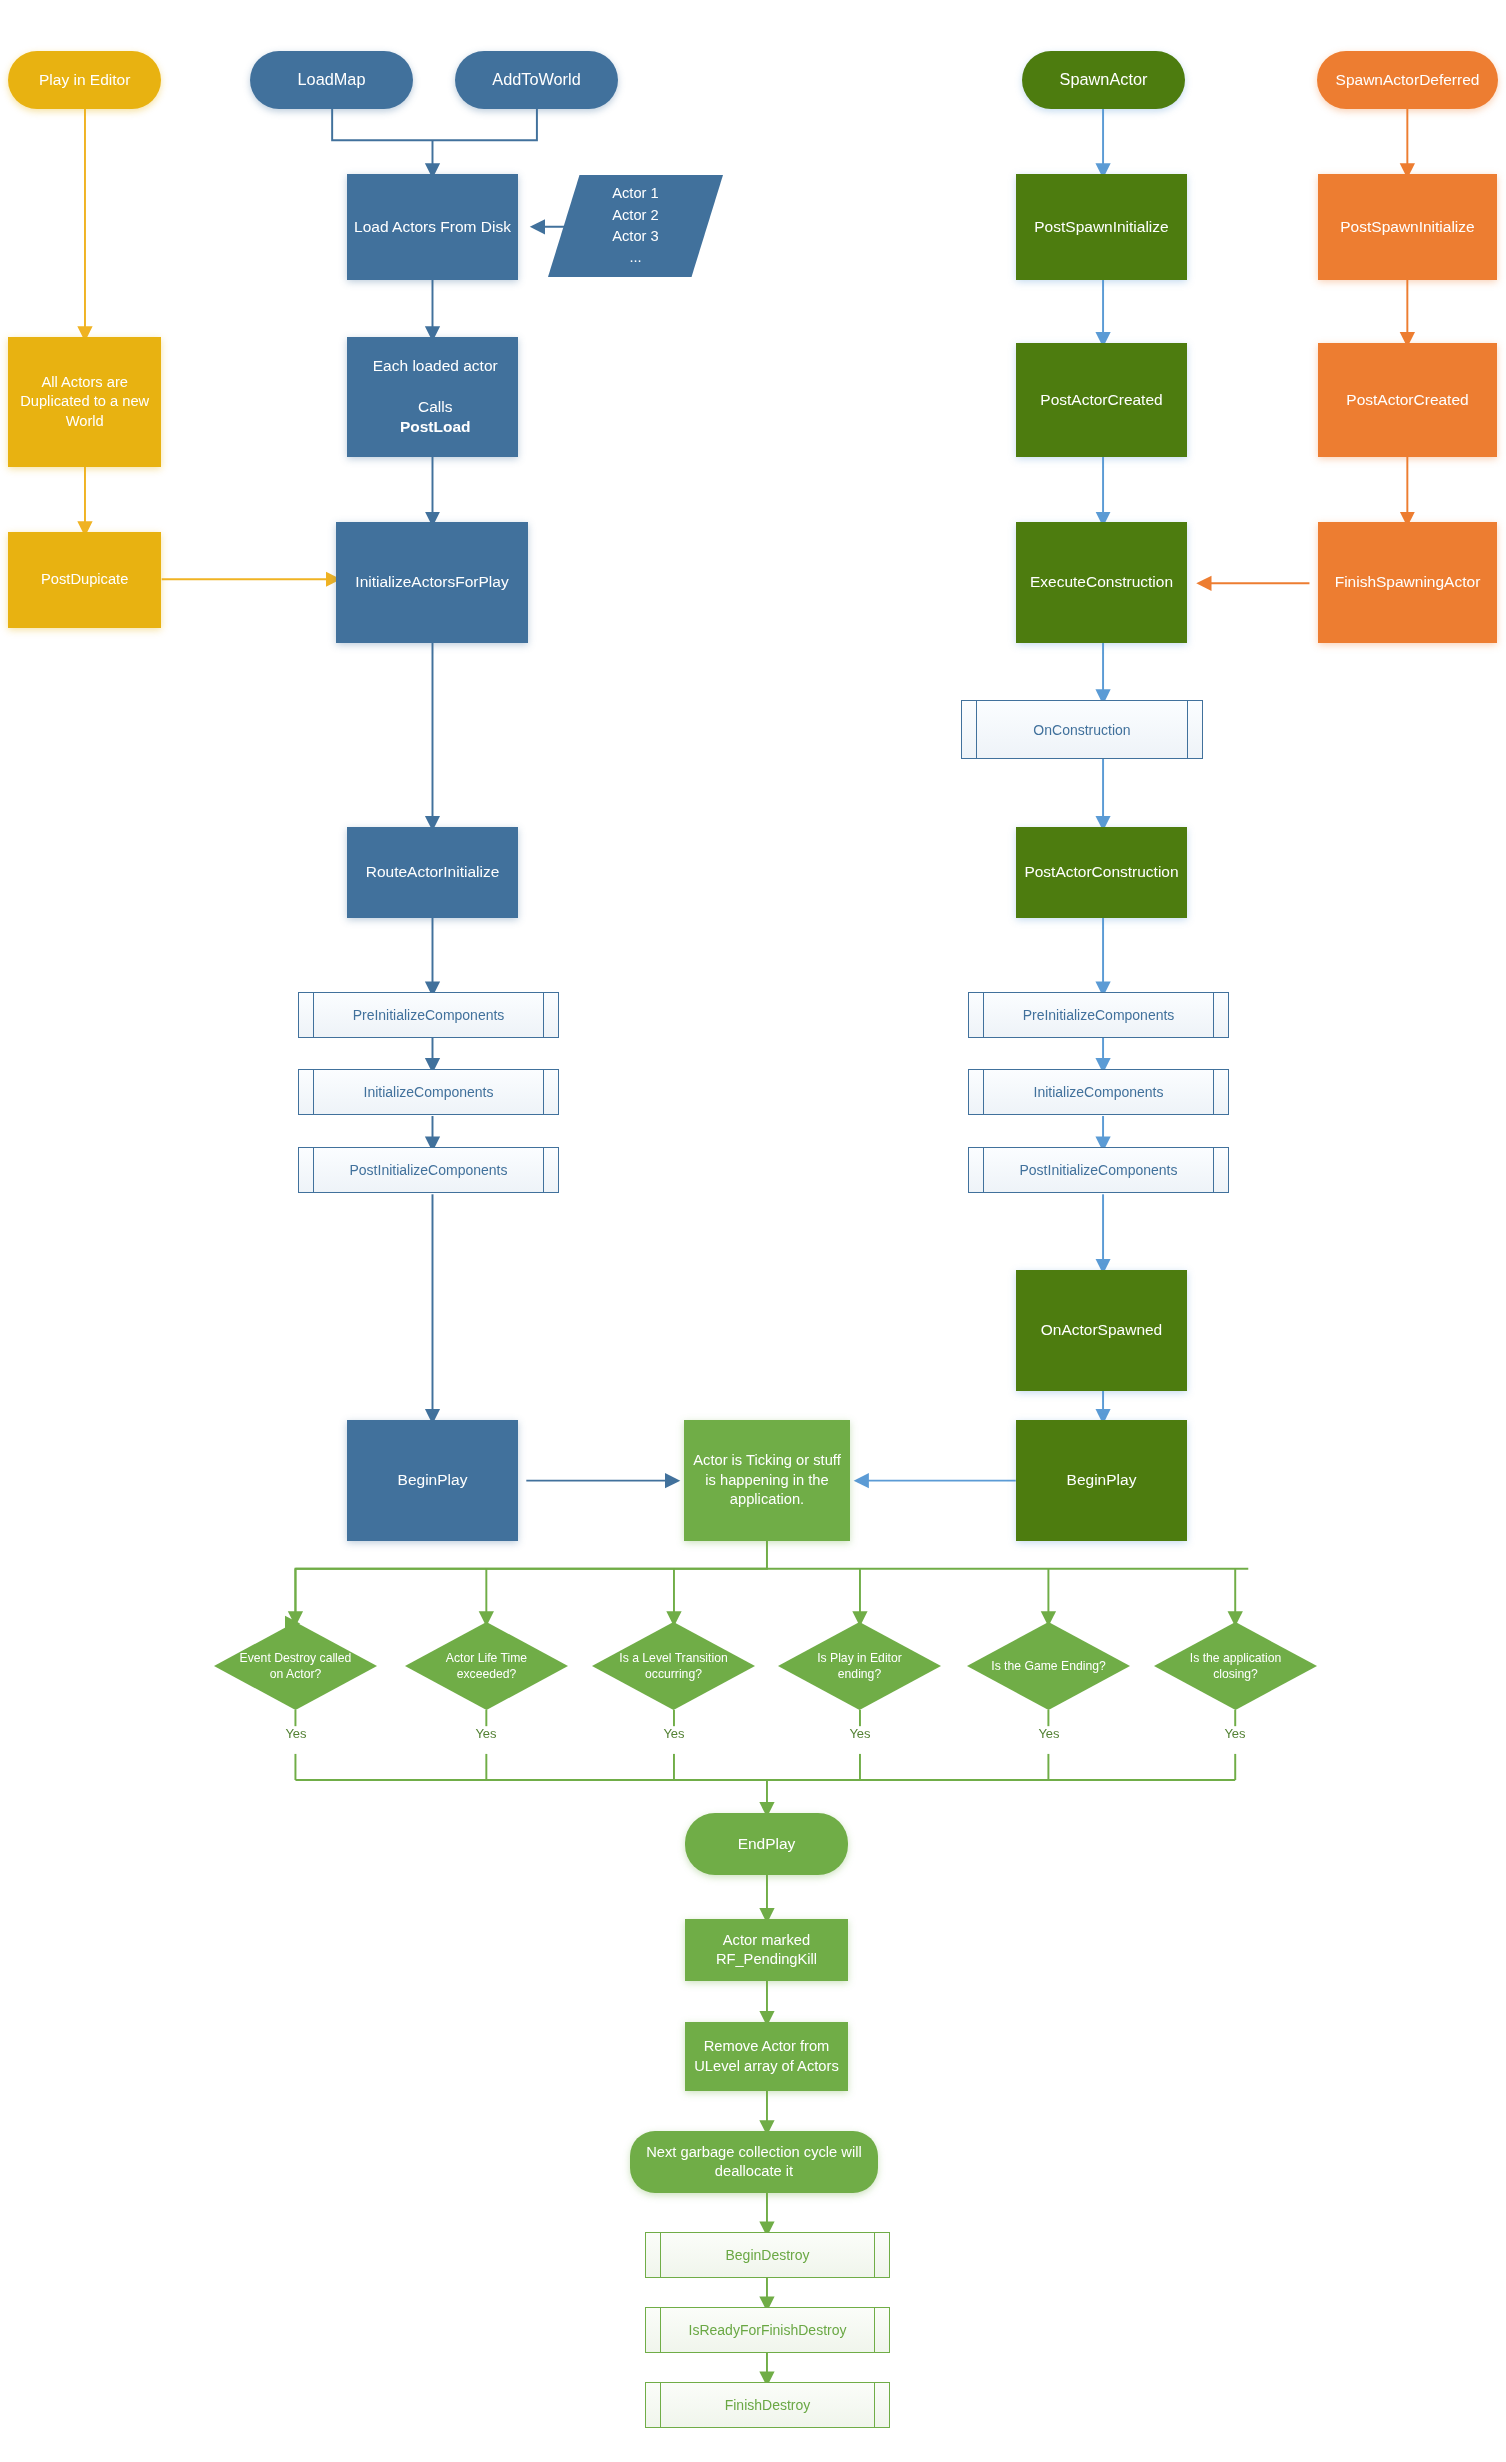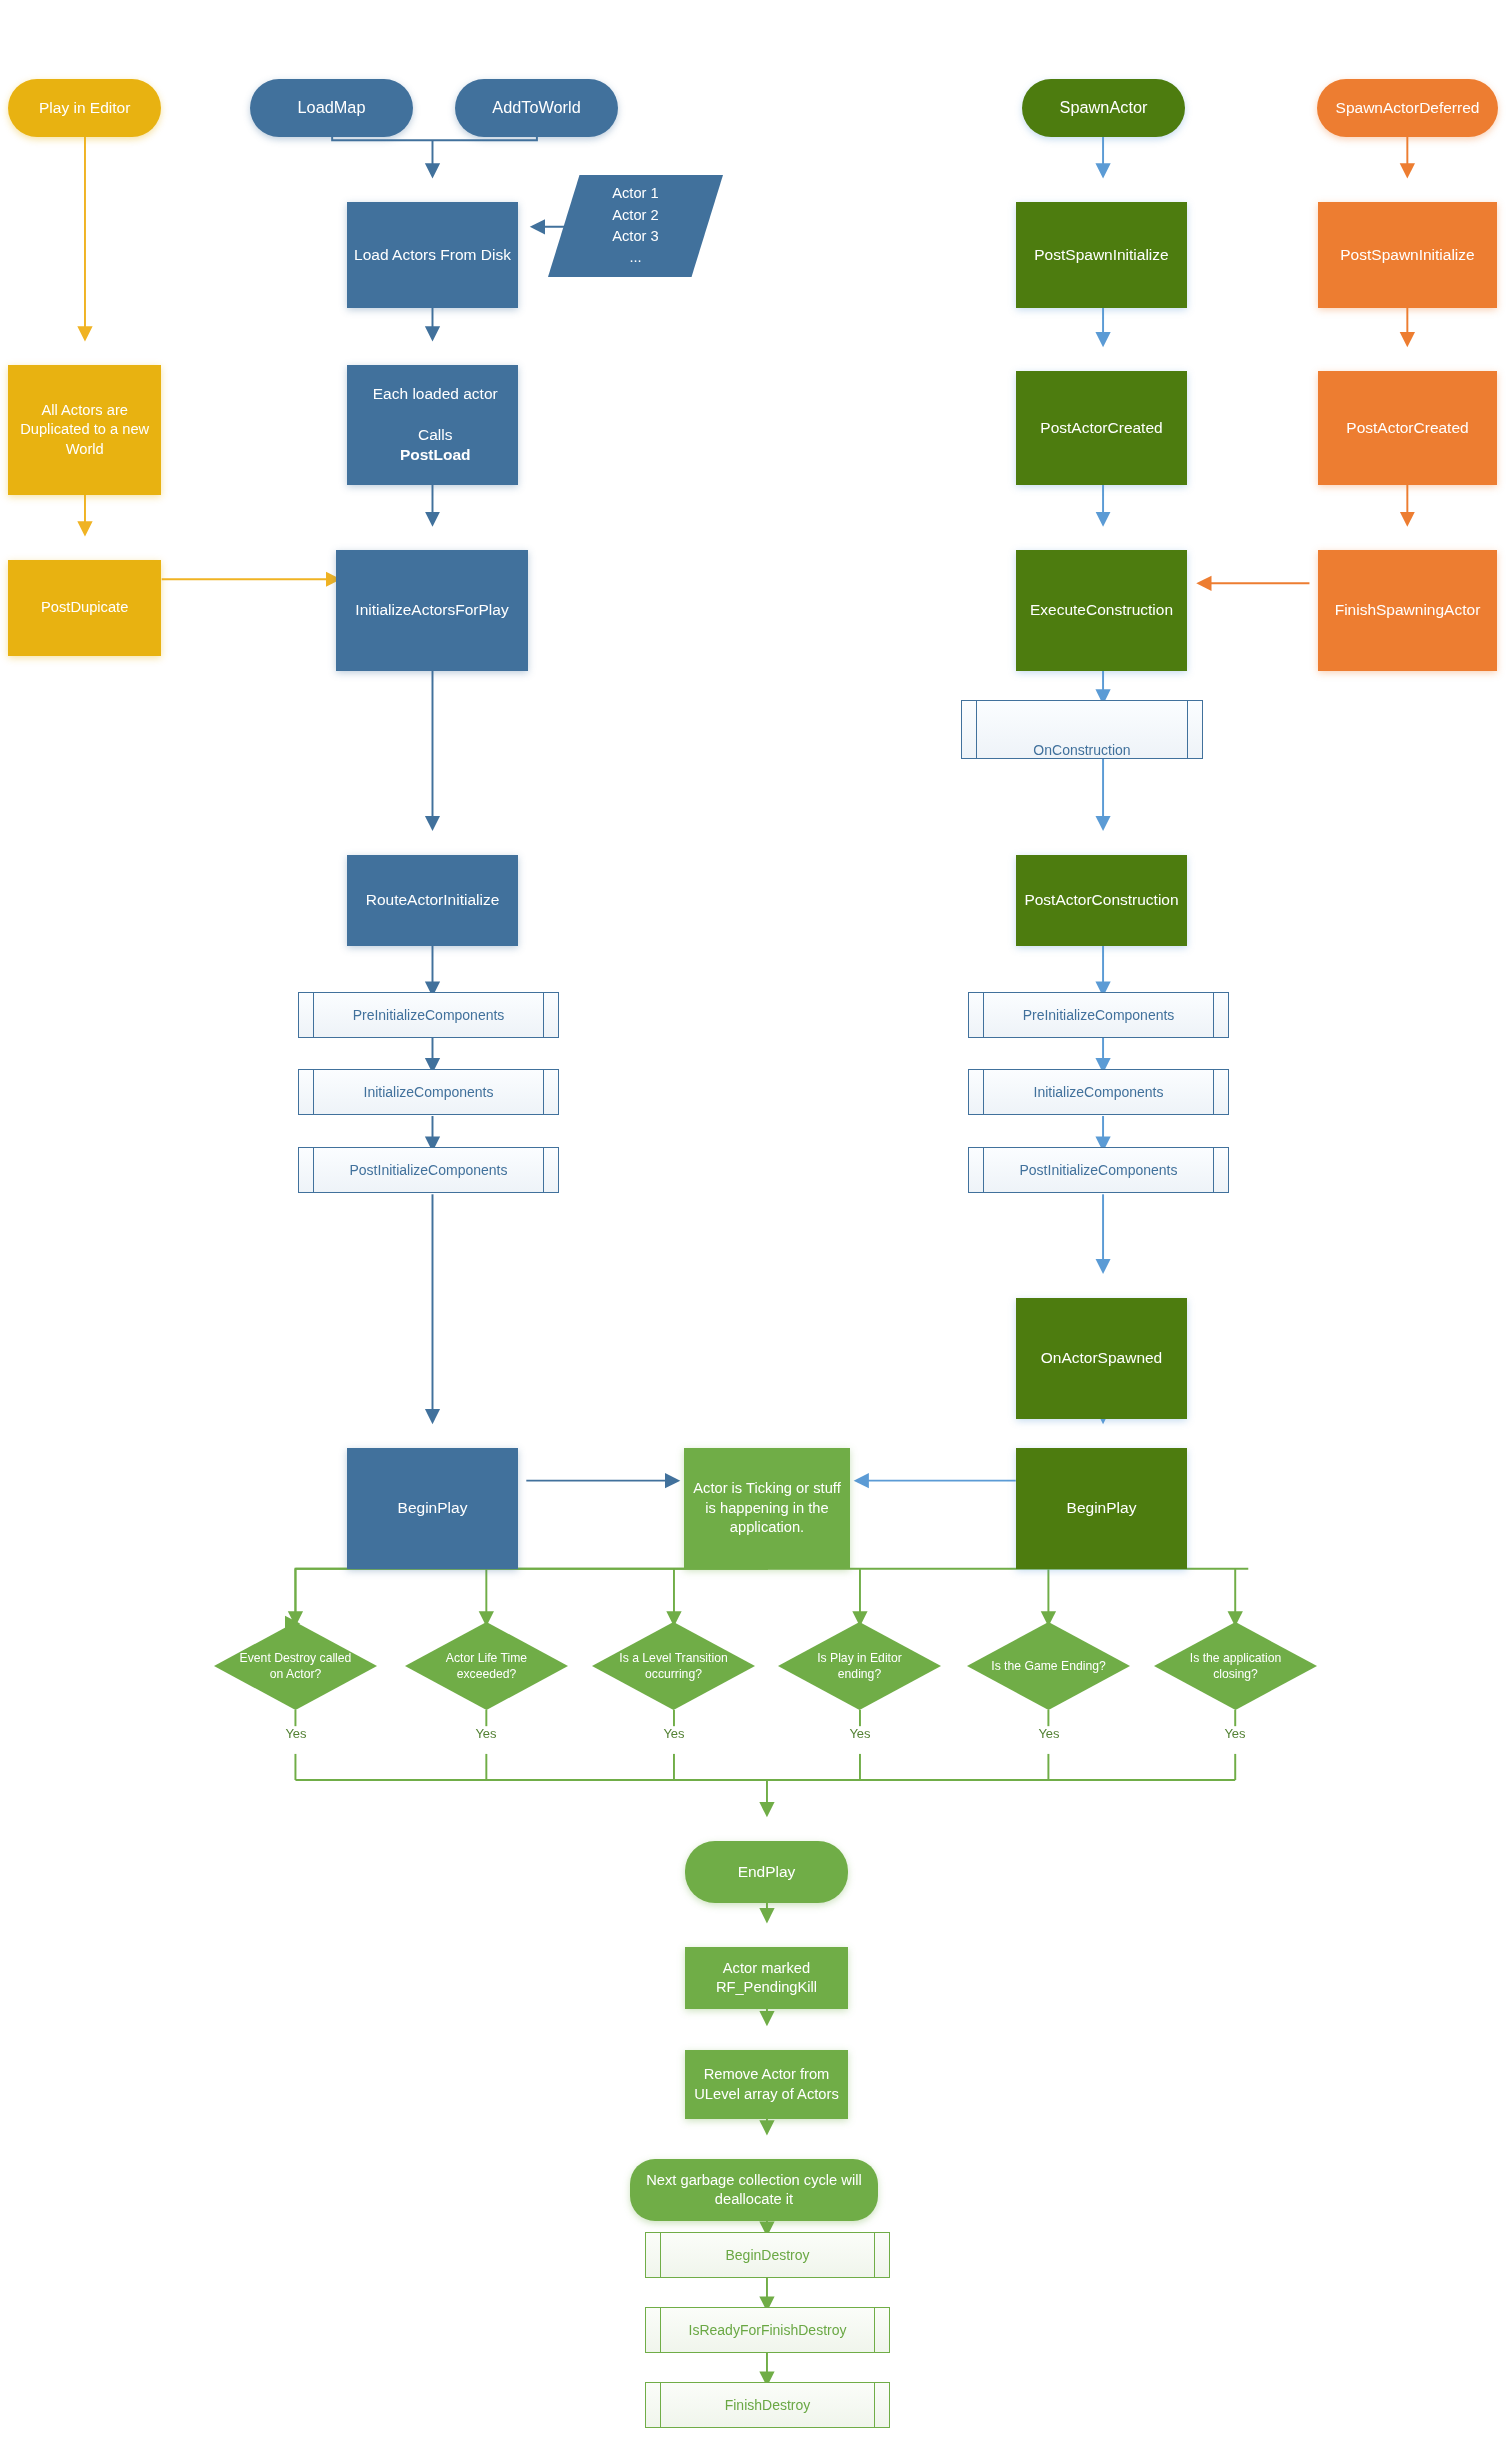--- a/index.html
+++ b/index.html
@@ -3,21 +3,21 @@
 <meta charset="utf-8">
 <title>Actor Lifecycle Flowchart</title>
 <style>
   html,body{margin:0;padding:0;background:#ffffff;}
   body{font-family:"Liberation Sans","DejaVu Sans",sans-serif;}
   #stage{position:relative;width:1507px;height:2462px;background:#fff;overflow:hidden;}
   #wires{position:absolute;left:0;top:0;width:1507px;height:2462px;pointer-events:none;}
 
   .node{position:absolute;box-sizing:border-box;display:flex;align-items:center;
         justify-content:center;text-align:center;color:#ffffff;line-height:1.32;
-        padding:3.3px 6.5px;font-weight:400;margin-top:28px;}
+        padding:3.3px 6.5px;font-weight:400;}
   .node span{display:block;width:100%;}
 
   
   .f-dblue {background:#41719C; box-shadow:0 2.4px 7.3px rgba(65,113,156,.35);}
   .f-lblue {background:#4d7c0f; box-shadow:0 2.4px 7.3px rgba(91,155,213,.35);}
   .f-yellow{background:#E8B211; box-shadow:0 2.4px 7.3px rgba(232,178,17,.38);}
   .f-orange{background:#ED7D31; box-shadow:0 2.4px 7.3px rgba(237,125,49,.35);}
   .f-green {background:#70AD47; box-shadow:0 2.4px 7.3px rgba(112,173,71,.35);}
 
   
@@ -233,21 +233,21 @@
   </div>
 
   <div class="node f-lblue" style="left:1016px;top:343px;width:171px;height:114px;font-size:15.5px;">
     <span>PostActorCreated</span>
   </div>
 
   <div class="node f-lblue" style="left:1016px;top:522px;width:171px;height:121px;font-size:15.5px;">
     <span>ExecuteConstruction</span>
   </div>
 
-  <div class="pproc" style="left:961px;top:700px;width:242px;height:59px;font-size:14px;align-items:flex-end;">
+  <div class="pproc" style="left:961px;top:700px;width:242px;height:59px;font-size:14px;">
     <span>OnConstruction</span>
   </div>
 
   <div class="node f-lblue" style="left:1016px;top:827px;width:171px;height:91px;font-size:15.5px;">
     <span>PostActorConstruction</span>
   </div>
 
   <div class="pproc" style="left:968px;top:992px;width:261px;height:46px;font-size:14px;">
     <span>PreInitializeComponents</span>
   </div>

